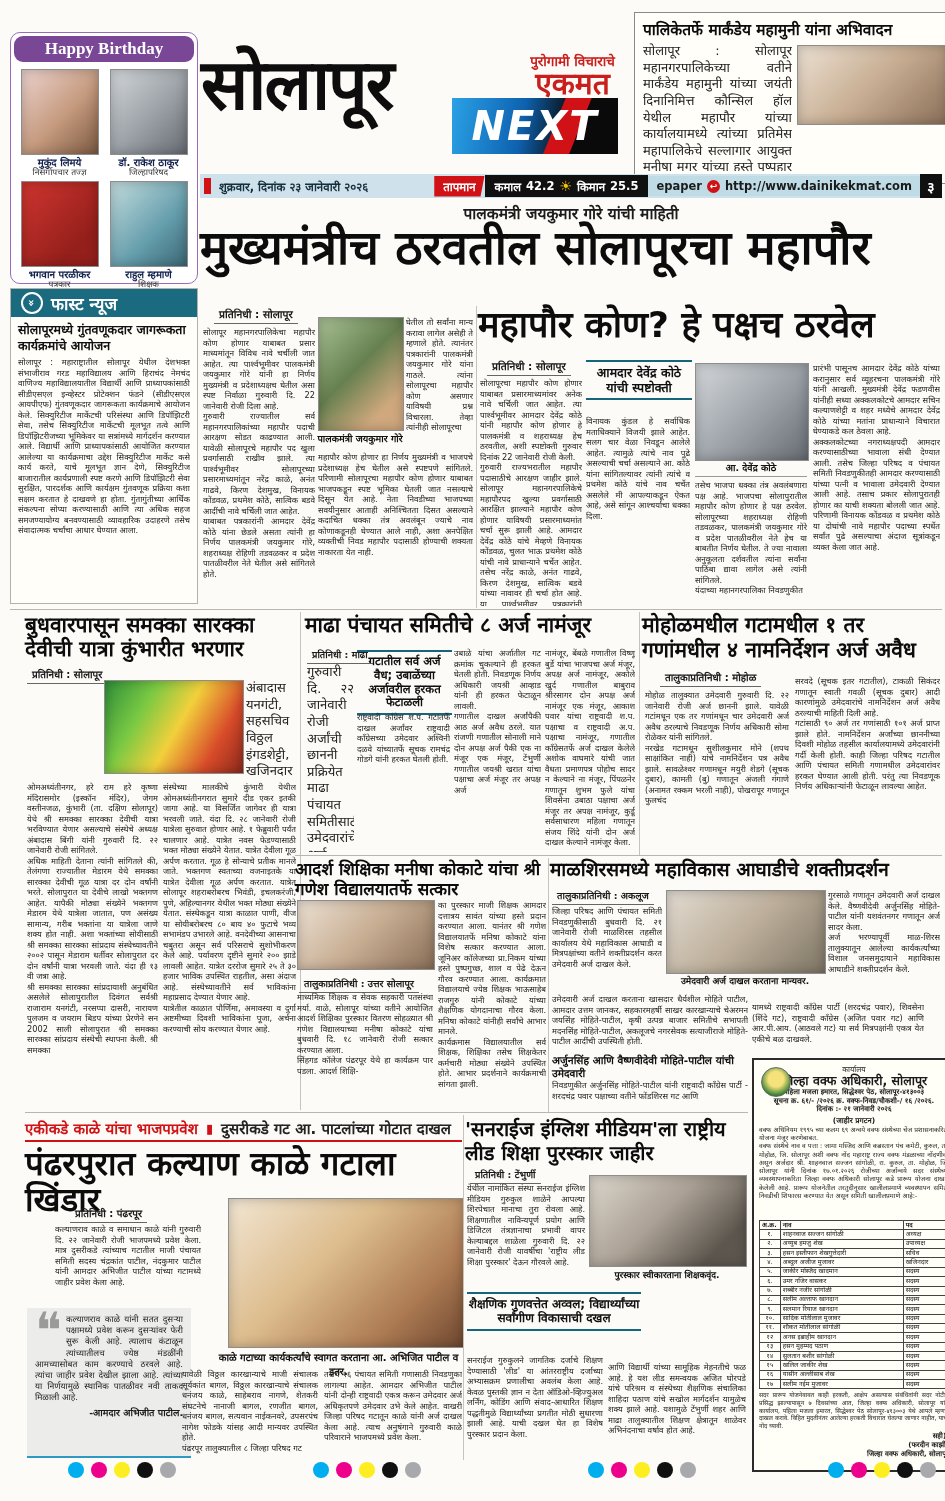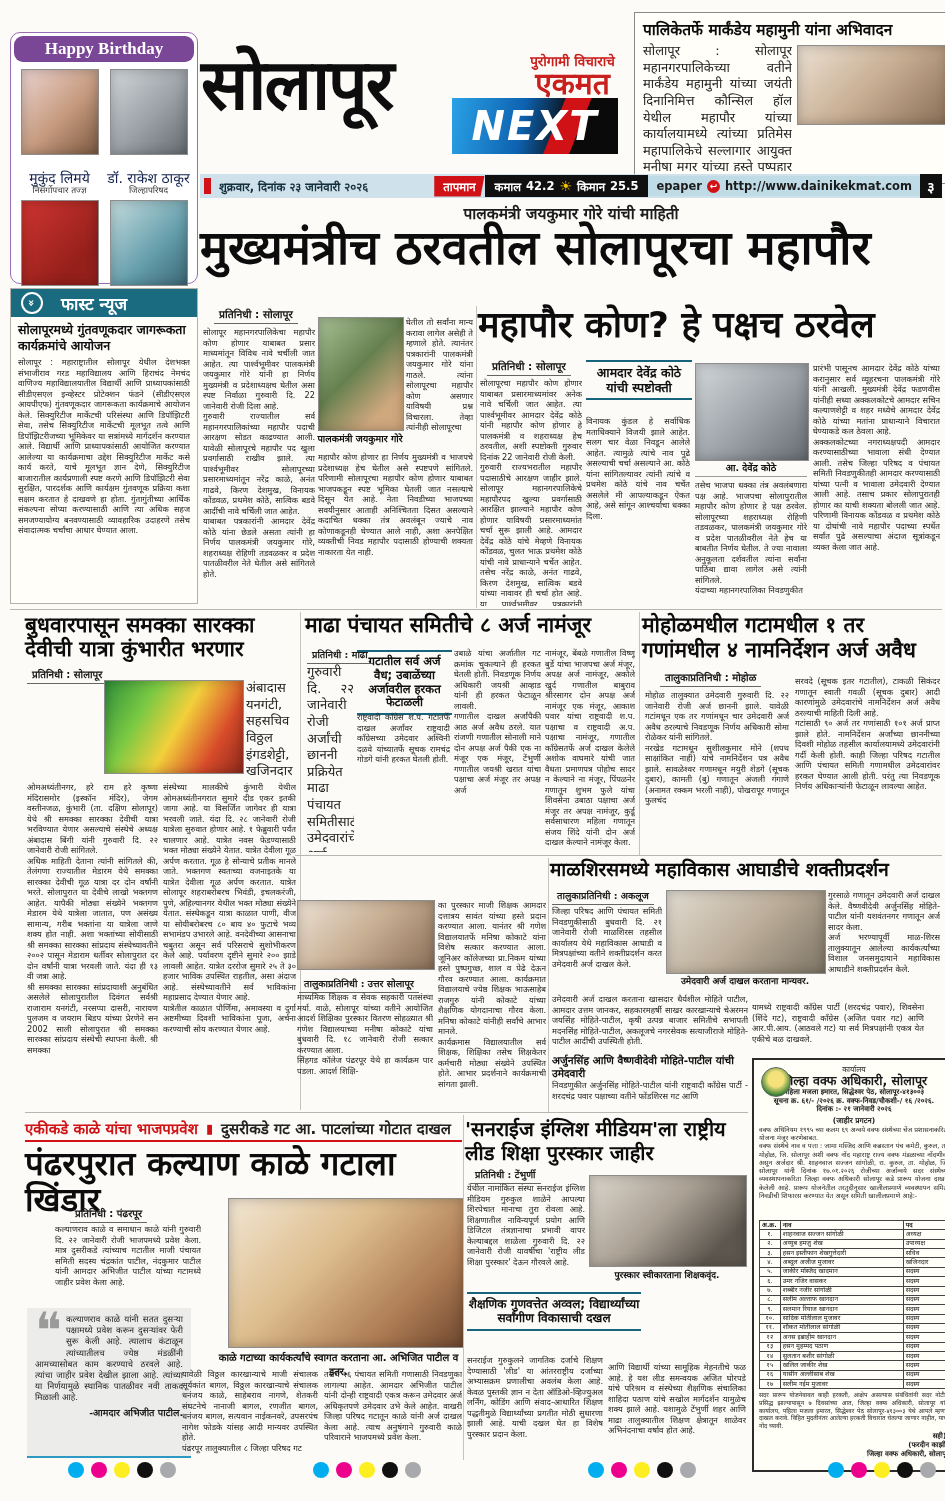--- a/index.html
+++ b/index.html
@@ -28,29 +28,29 @@
   .dot.c{background:#00adee;} .dot.m{background:#ec008c;} .dot.y{background:#fdee21;}
   .dot.k{background:#101010;} .dot.g{background:#a7a9ac;}
   
   #bday{border:1px solid #9a6cb5;border-radius:10px;background:#fff;}
   #bday-head{background:#7a4796;color:#fff;border-radius:9px;margin:3px;height:26px;
              font-family:"Liberation Serif",serif;font-weight:bold;font-size:17px;
              display:flex;align-items:center;justify-content:center;}
   #bday-grid{display:grid;grid-template-columns:1fr 1fr;gap:4px 6px;padding:4px 7px;}
   .bcard{text-align:center;}
   .bcard .photo{width:76px;height:84px;margin:0 auto;}
-  .bcard .nm{font-weight:normal;font-size:14px;color:#13224d;margin-top:16px;line-height:1.1;}
+  .bcard .nm{font-weight:bold;font-size:10px;color:#13224d;margin-top:2px;line-height:1.1;}
   .bcard .rl{font-size:8.6px;color:#333;line-height:1.1;}
   .bcard:nth-child(1) .photo{background:linear-gradient(135deg,#ecd3cf,#c59a7e 55%,#7d5a42);}
   .bcard:nth-child(2) .photo{background:linear-gradient(135deg,#d3d7da,#9aa0a6 55%,#666c72);}
   .bcard:nth-child(3) .photo{background:linear-gradient(135deg,#cf3530,#941f1b 75%);}
   .bcard:nth-child(4) .photo{background:linear-gradient(135deg,#c3dcde,#649dab 60%,#3c6876);}
   
   #fast{border:1px solid #b5b2ac;background:#fffef9;}
-  #fast-head{background:#1a6b80;color:#fff;height:28px;display:flex;align-items:center;gap:18px;
+  #fast-head{background:#1a6b80;color:#fff;height:28px;display:flex;align-items:center;gap:8px;
              font-weight:900;font-size:17px;padding:0 10px;}
   #fast-head .ic{width:18px;height:18px;border:2px solid #fff;border-radius:50%;display:flex;
                  align-items:center;justify-content:center;font-size:11px;font-weight:900;
                  transform:rotate(90deg);}
   
   #city{font-size:70px;font-weight:900;color:#0d0d0d;letter-spacing:-2px;white-space:nowrap;line-height:1;}
   #tagline{color:#c9201d;font-weight:bold;font-size:13.5px;text-align:center;}
   #brand{color:#c9201d;font-weight:900;font-size:30px;text-align:center;line-height:.95;}
   #next{background:linear-gradient(100deg,#2aa1e6 0%,#0e62b0 42%,#0a0a0a 70%);display:flex;
         align-items:center;justify-content:center;overflow:hidden;}
@@ -239,20 +239,21 @@
   <div class="abs" style="left:660px;top:666px;">
     <span class="byline" style="font-size:10px;">तालुकाप्रतिनिधी : मोहोळ</span>
   </div>
   <div class="body abs" style="left:645px;top:690px;width:144px;height:162px;">मोहोळ तालुक्यात उमेदवारी गुरुवारी दि. २२ जानेवारी रोजी अर्ज छाननी झाले. यावेळी गटांमधून एक तर गणांमधून चार उमेदवारी अर्ज अवैध ठरल्याचे निवडणूक निर्णय अधिकारी सोमा रोळेकर यांनी सांगितले.
 नरखेड गटामधून सुशीलकुमार मोने (शपथ साक्षांकित नाही) यांचे नामनिर्देशन पत्र अवैध झाले. सावळेश्वर गणामधून मयुरी शेडगे (सूचक दुबार), कामती (बु) गणातून अंजली गंगाणे (अनामत रक्कम भरली नाही), पोखरापूर गणातून फुलचंद</div>
   <div class="body abs" style="left:795px;top:676px;width:145px;height:176px;">सरवदे (सूचक इतर गटातील), टाकळी सिकंदर गणातून स्वाती गवळी (सूचक दुबार) आदी कारणांमुळे उमेदवारांचे नामनिर्देशन अर्ज अवैध ठरल्याची माहिती दिली आहे.
 गटांसाठी ९० अर्ज तर गणांसाठी १०१ अर्ज प्राप्त झाले होते. नामनिर्देशन अर्जांच्या छाननीच्या दिवशी मोहोळ तहसील कार्यालयामध्ये उमेदवारांनी गर्दी केली होती. काही जिल्हा परिषद गटातील आणि पंचायत समिती गणामधील उमेदवारांवर हरकत घेण्यात आली होती. परंतु त्या निवडणूक निर्णय अधिकाऱ्यांनी फेटाळून लावल्या आहेत.</div>
 
   <div class="hr abs" style="left:295px;top:855px;width:647px;height:1px;"></div>
 
+  <div class="headline abs" style="left:295px;top:859px;width:252px;font-size:17px;line-height:1.2;">आदर्श शिक्षिका मनीषा कोकाटे यांचा श्री गणेश विद्यालयातर्फे सत्कार</div>
   <div class="photo ph-room abs" style="left:297px;top:900px;width:136px;height:68px;"></div>
   <div class="abs" style="left:299px;top:972px;">
     <span class="byline" style="font-size:9.5px;">तालुकाप्रतिनिधी : उत्तर सोलापूर</span>
   </div>
   <div class="body abs" style="left:297px;top:992px;width:136px;height:120px;">माध्यमिक शिक्षक व सेवक सहकारी पतसंस्था मर्या. वाळे, सोलापूर यांच्या वतीने आयोजित आदर्श शिक्षिका पुरस्कार वितरण सोहळ्यात श्री गणेश विद्यालयाच्या मनीषा कोकाटे यांचा बुधवारी दि. १८ जानेवारी रोजी सत्कार करण्यात आला.
 सिंहगड कॉलेज पंढरपूर येथे हा कार्यक्रम पार पडला. आदर्श शिक्षि-</div>
   <div class="body abs" style="left:438px;top:900px;width:108px;height:212px;">का पुरस्कार माजी शिक्षक आमदार दत्तात्रय सावंत यांच्या हस्ते प्रदान करण्यात आला. यानंतर श्री गणेश विद्यालयातर्फे मनिषा कोकाटे यांना विशेष सत्कार करण्यात आला. जूनिअर कॉलेजच्या प्रा.निकम यांच्या हस्ते पुष्पगुच्छ, शाल व पेढे देऊन गौरव करण्यात आला. कार्यक्रमात विद्यालयाचे ज्येष्ठ शिक्षक भाऊसाहेब राजगुरु यांनी कोकाटे यांच्या शैक्षणिक योगदानाचा गौरव केला. मनिषा कोकाटे यांनीही सर्वांचे आभार मानले.
 कार्यक्रमास विद्यालयातील सर्व शिक्षक, शिक्षिका तसेच शिक्षकेतर कर्मचारी मोठ्या संख्येने उपस्थित होते. आभार प्रदर्शनाने कार्यक्रमाची सांगता झाली.</div>
   <div class="vr abs" style="left:548px;top:858px;height:255px;"></div>
 

